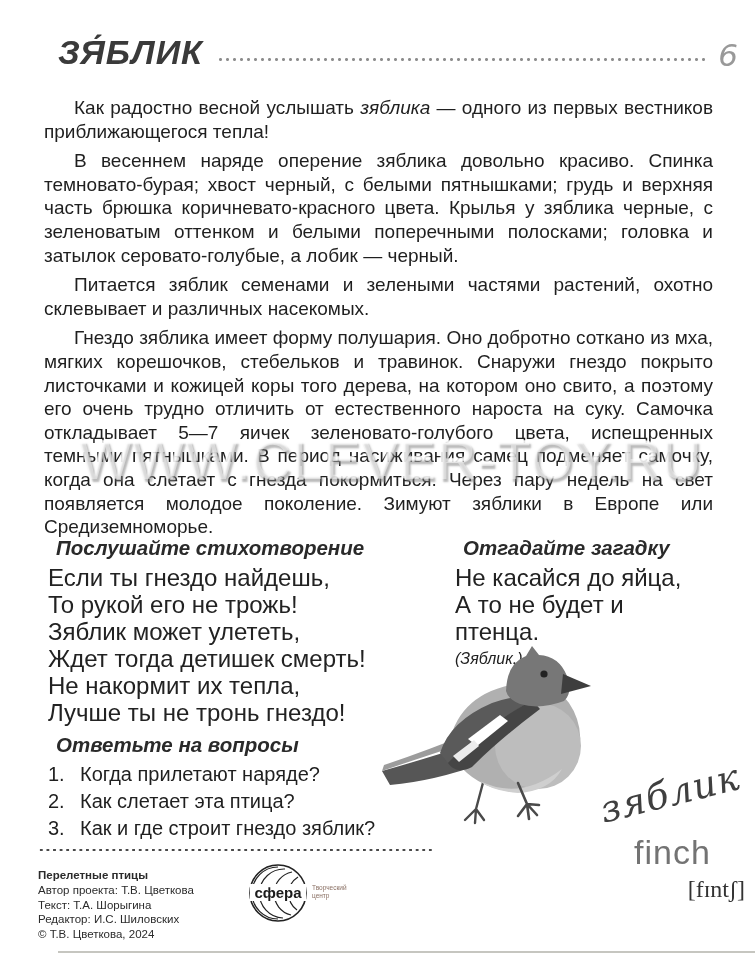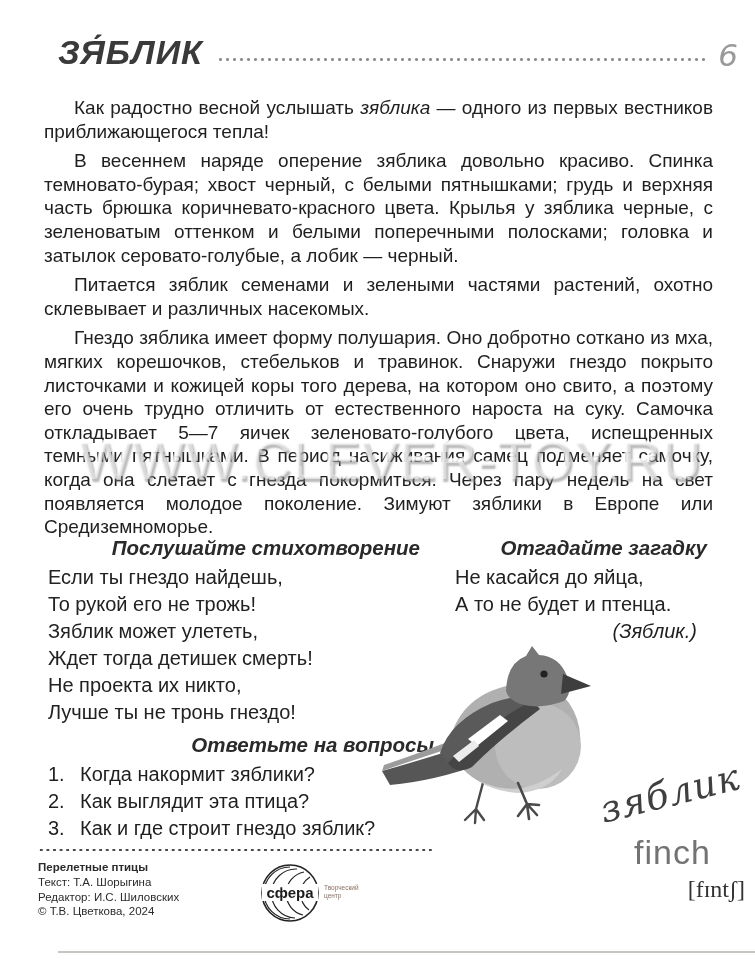--- a/index.html
+++ b/index.html
@@ -19,25 +19,25 @@
   .article p{margin:6px;text-indent:30px;}
   .inline-italic{font-style:italic;}
 
   
   .watermark{position:absolute;left:0;right:0;top:428px;z-index:6;text-align:center;white-space:nowrap;
     font-size:55px;font-weight:normal;letter-spacing:1px;color:rgba(255,255,255,0.45);
     text-shadow:2px 3px 2px rgba(130,130,130,0.55), -1px -1px 1px rgba(255,255,255,0.8);
     pointer-events:none;font-family:"Liberation Sans",sans-serif;}
 
   
-  .sec-title{font-weight:bold;font-style:italic;font-size:20.5px;margin:0 0 4px 8px;color:#2a2a2a;text-align:right;}
-  .sec-line{font-size:20px;line-height:27px;color:#222;}
+  .sec-title{font-weight:bold;font-style:italic;font-size:20.5px;margin:0 0 4px 8px;color:#2a2a2a;}
+  .sec-line{font-size:24px;line-height:27px;color:#222;}
   .poem{position:absolute;left:48px;top:536px;width:372px;}
   .riddle{position:absolute;left:455px;top:536px;width:252px;}
-  .riddle-answer{font-style:italic;text-align:right;padding-right:10px;font-size:20px;line-height:27px;}
+  .riddle-answer{font-style:italic;text-align:left;padding-right:10px;font-size:16px;line-height:27px;}
   .questions{position:absolute;left:48px;top:733px;width:386px;}
   .q-line{display:flex;font-size:20px;line-height:27px;}
   .q-num{width:32px;flex:none;}
 
   
   .bird{position:absolute;left:380px;top:643px;width:225px;height:195px;}
 
   
   .hand-ru{position:absolute;left:588px;top:772px;width:164px;text-align:center;
     font-family:"DejaVu Serif",serif;font-style:italic;font-size:37px;color:#3f3f3f;
@@ -46,25 +46,25 @@
     font-size:34px;color:#737373;letter-spacing:1px;}
   .hand-tr{position:absolute;left:600px;top:876px;width:145px;text-align:right;
     font-family:"Liberation Serif",serif;font-size:24px;color:#333;}
 
   
   .footer{position:absolute;left:38px;top:847px;width:690px;}
   .footer-dots{height:6px;width:396px;margin-bottom:7px;
     background-image:radial-gradient(circle,#4a4a4a 1.1px,transparent 1.45px);
     background-size:6.6px 6px;background-repeat:repeat-x;background-position:left center;}
   .footer-cols{display:flex;}
-  .f-col{font-size:11.5px;line-height:14.8px;color:#2b2b2b;}
+  .f-col{font-size:11.5px;line-height:14.8px;color:#2b2b2b;margin-top:8px;}
   .f-col1{width:207px;}
   .f-col2{width:183px;}
   .f-bold{font-weight:bold;}
-  .f-logo{margin-left:14px;margin-top:2px;display:flex;align-items:flex-start;}
+  .f-logo{margin-left:2px;margin-top:2px;display:flex;align-items:flex-start;}
   .logo-tagline{font-size:6.5px;line-height:7.5px;color:#8a7064;width:42px;margin-top:22px;margin-left:3px;}
 
   .scan-edge{position:absolute;left:58px;right:0;top:951px;height:2px;background:#c6c6c0;}
 </style>
 </head>
 <body>
 
 <div class="page">
 
   <div class="header">
@@ -81,40 +81,40 @@
   </div>
 
   <div class="watermark">WWW.CLEVER-TOY.RU</div>
 
   <div class="poem">
     <div class="sec-title">Послушайте стихотворение</div>
     <div class="sec-line">Если ты гнездо найдешь,</div>
     <div class="sec-line">То рукой его не трожь!</div>
     <div class="sec-line">Зяблик может улететь,</div>
     <div class="sec-line">Ждет тогда детишек смерть!</div>
-    <div class="sec-line">Не проекта их никто,</div>
+    <div class="sec-line">Не накормит их тепла,</div>
     <div class="sec-line">Лучше ты не тронь гнездо!</div>
   </div>
 
   <div class="riddle">
     <div class="sec-title">Отгадайте загадку</div>
     <div class="sec-line">Не касайся до яйца,</div>
     <div class="sec-line">А то не будет и птенца.</div>
     <div class="riddle-answer">(Зяблик.)</div>
   </div>
 
   <div class="questions">
     <div class="sec-title">Ответьте на вопросы</div>
     <div class="q-line">
       <span class="q-num">1.</span>
-      <span>Когда накормит зяблики?</span>
+      <span>Когда прилетают наряде?</span>
     </div>
     <div class="q-line">
       <span class="q-num">2.</span>
-      <span>Как выглядит эта птица?</span>
+      <span>Как слетает эта птица?</span>
     </div>
     <div class="q-line">
       <span class="q-num">3.</span>
       <span>Как и где строит гнездо зяблик?</span>
     </div>
   </div>
 
   <div class="bird">
     <svg viewBox="0 0 225 195" width="225" height="195" xmlns="http://www.w3.org/2000/svg">
 
@@ -144,20 +144,21 @@
 
   <div class="hand-ru">зяблик</div>
   <div class="hand-en">finch</div>
   <div class="hand-tr">[fɪntʃ]</div>
 
   <div class="footer">
     <div class="footer-dots"></div>
     <div class="footer-cols">
       <div class="f-col f-col1">
         <div class="f-bold">Перелетные птицы</div>
+        <div>Автор проекта: Т.В. Цветкова</div>
         <div>Текст: Т.А. Шорыгина</div>
         <div>Редактор: И.С. Шиловских</div>
         <div>© Т.В. Цветкова, 2024</div>
       </div>
       <div class="f-logo">
         <svg width="62" height="62" viewBox="0 0 62 62" xmlns="http://www.w3.org/2000/svg">
           <circle cx="31" cy="31" r="28" fill="none" stroke="#222" stroke-width="1.6"></circle>
           <path d="M31,5 A26,26 0 0 0 31,57" fill="none" stroke="#222" stroke-width="1.2"></path>
           <path d="M38,7 A24,24 0 0 0 36,56" fill="none" stroke="#222" stroke-width="1.2"></path>
           <path d="M45,10 A22,22 0 0 0 44,53" fill="none" stroke="#222" stroke-width="1.2"></path>

